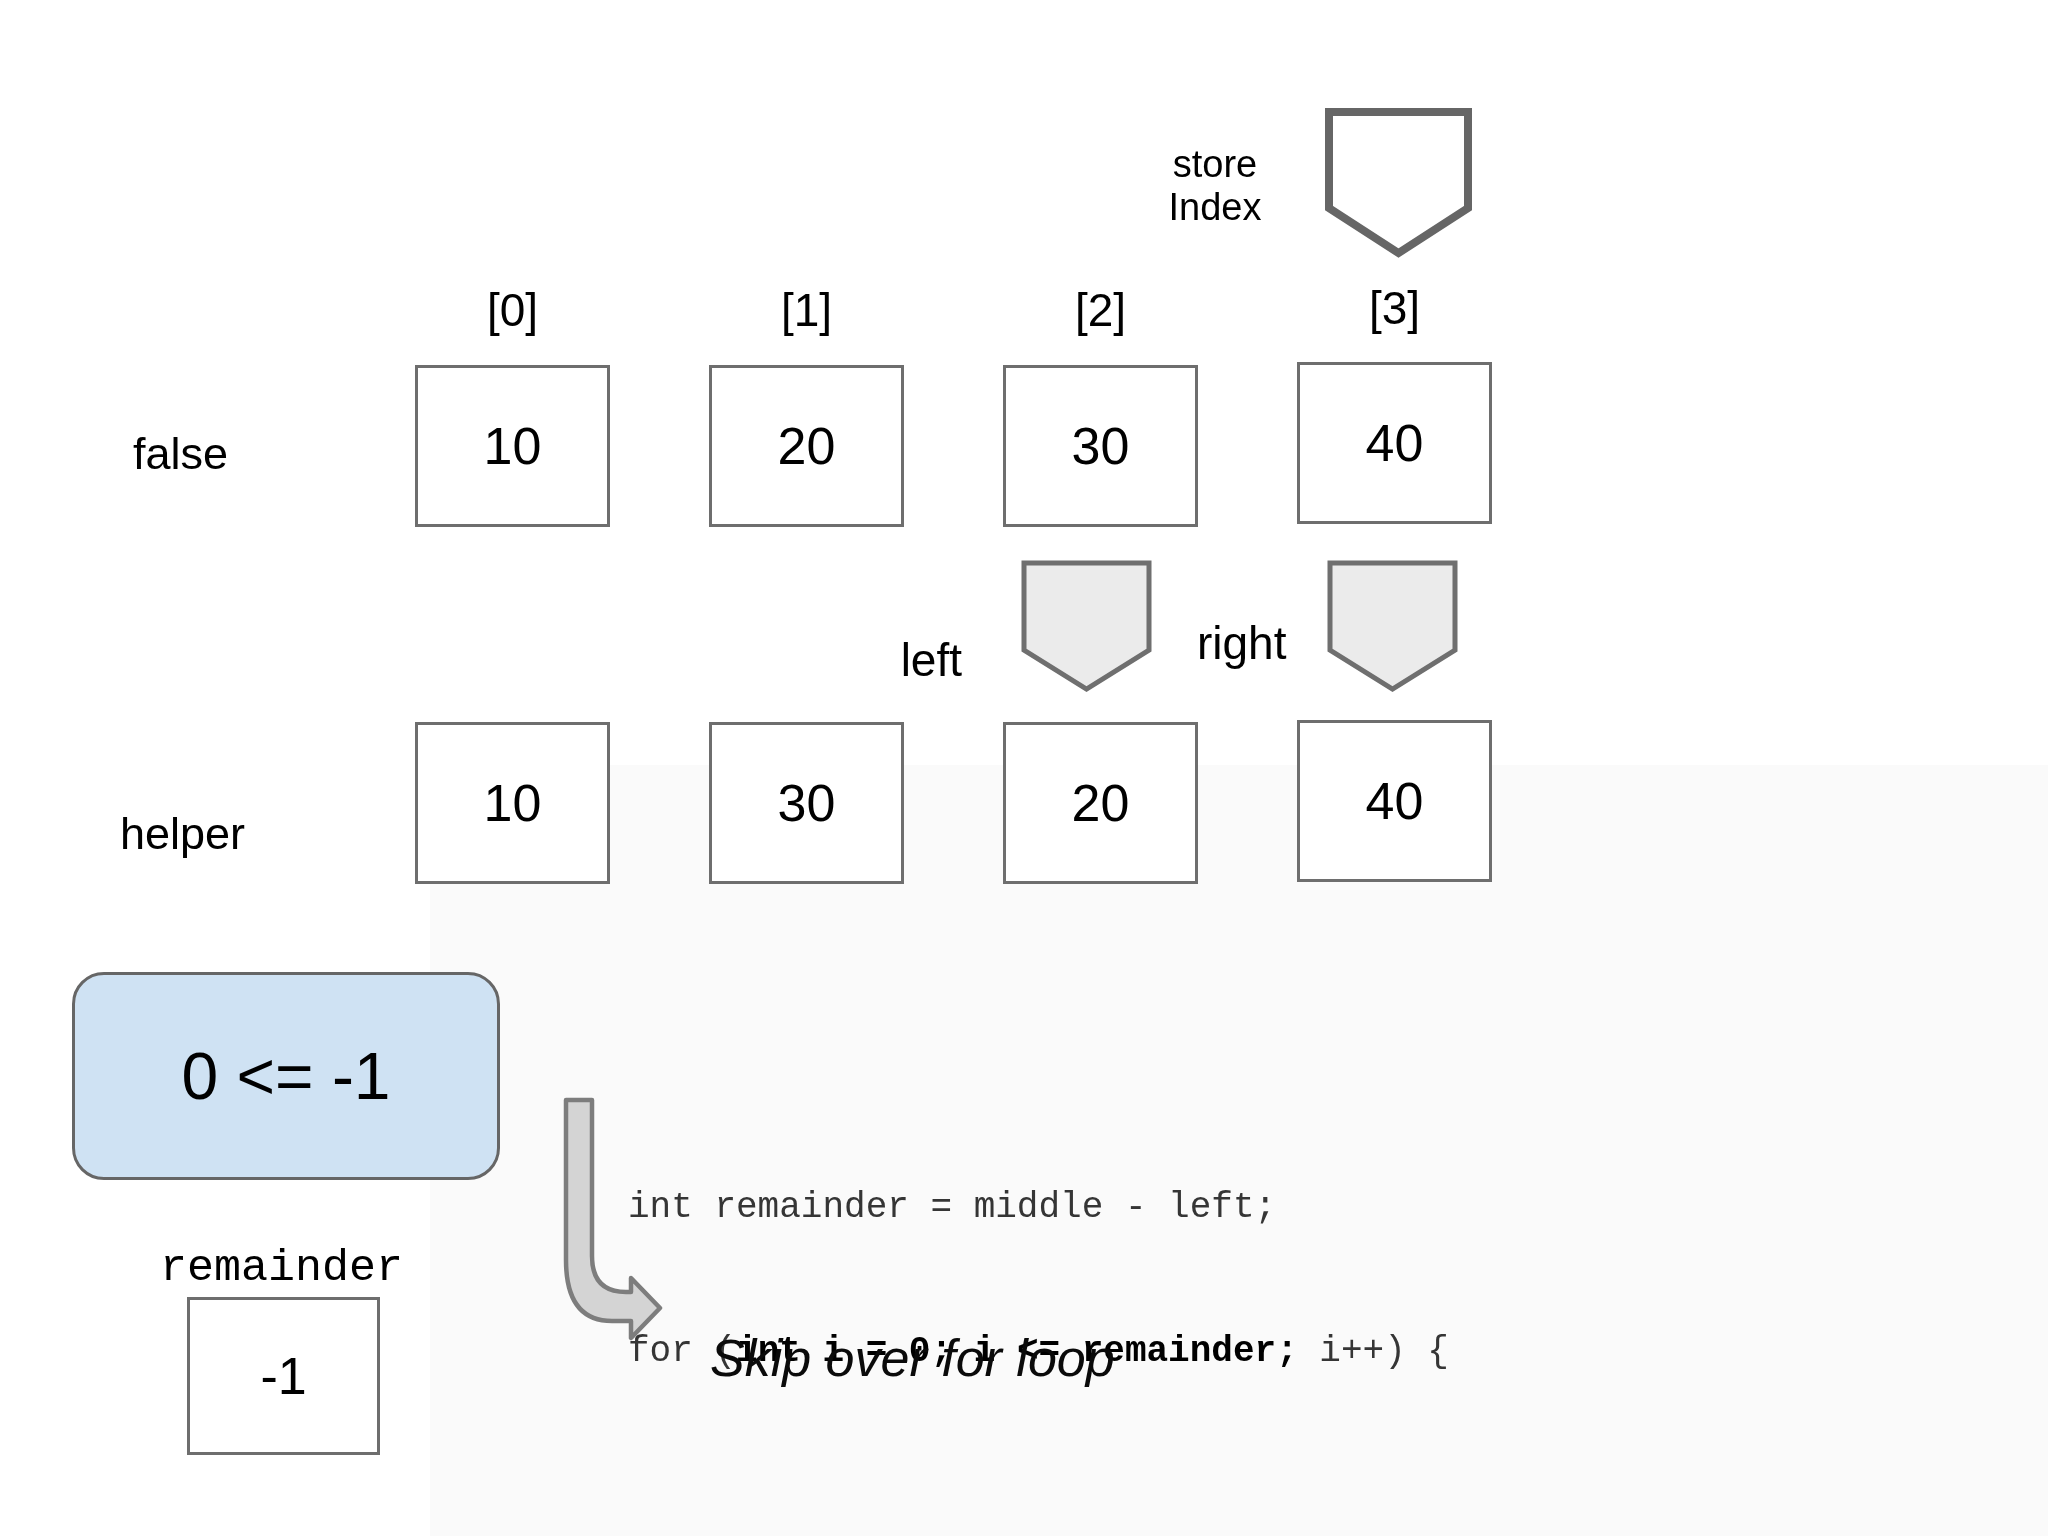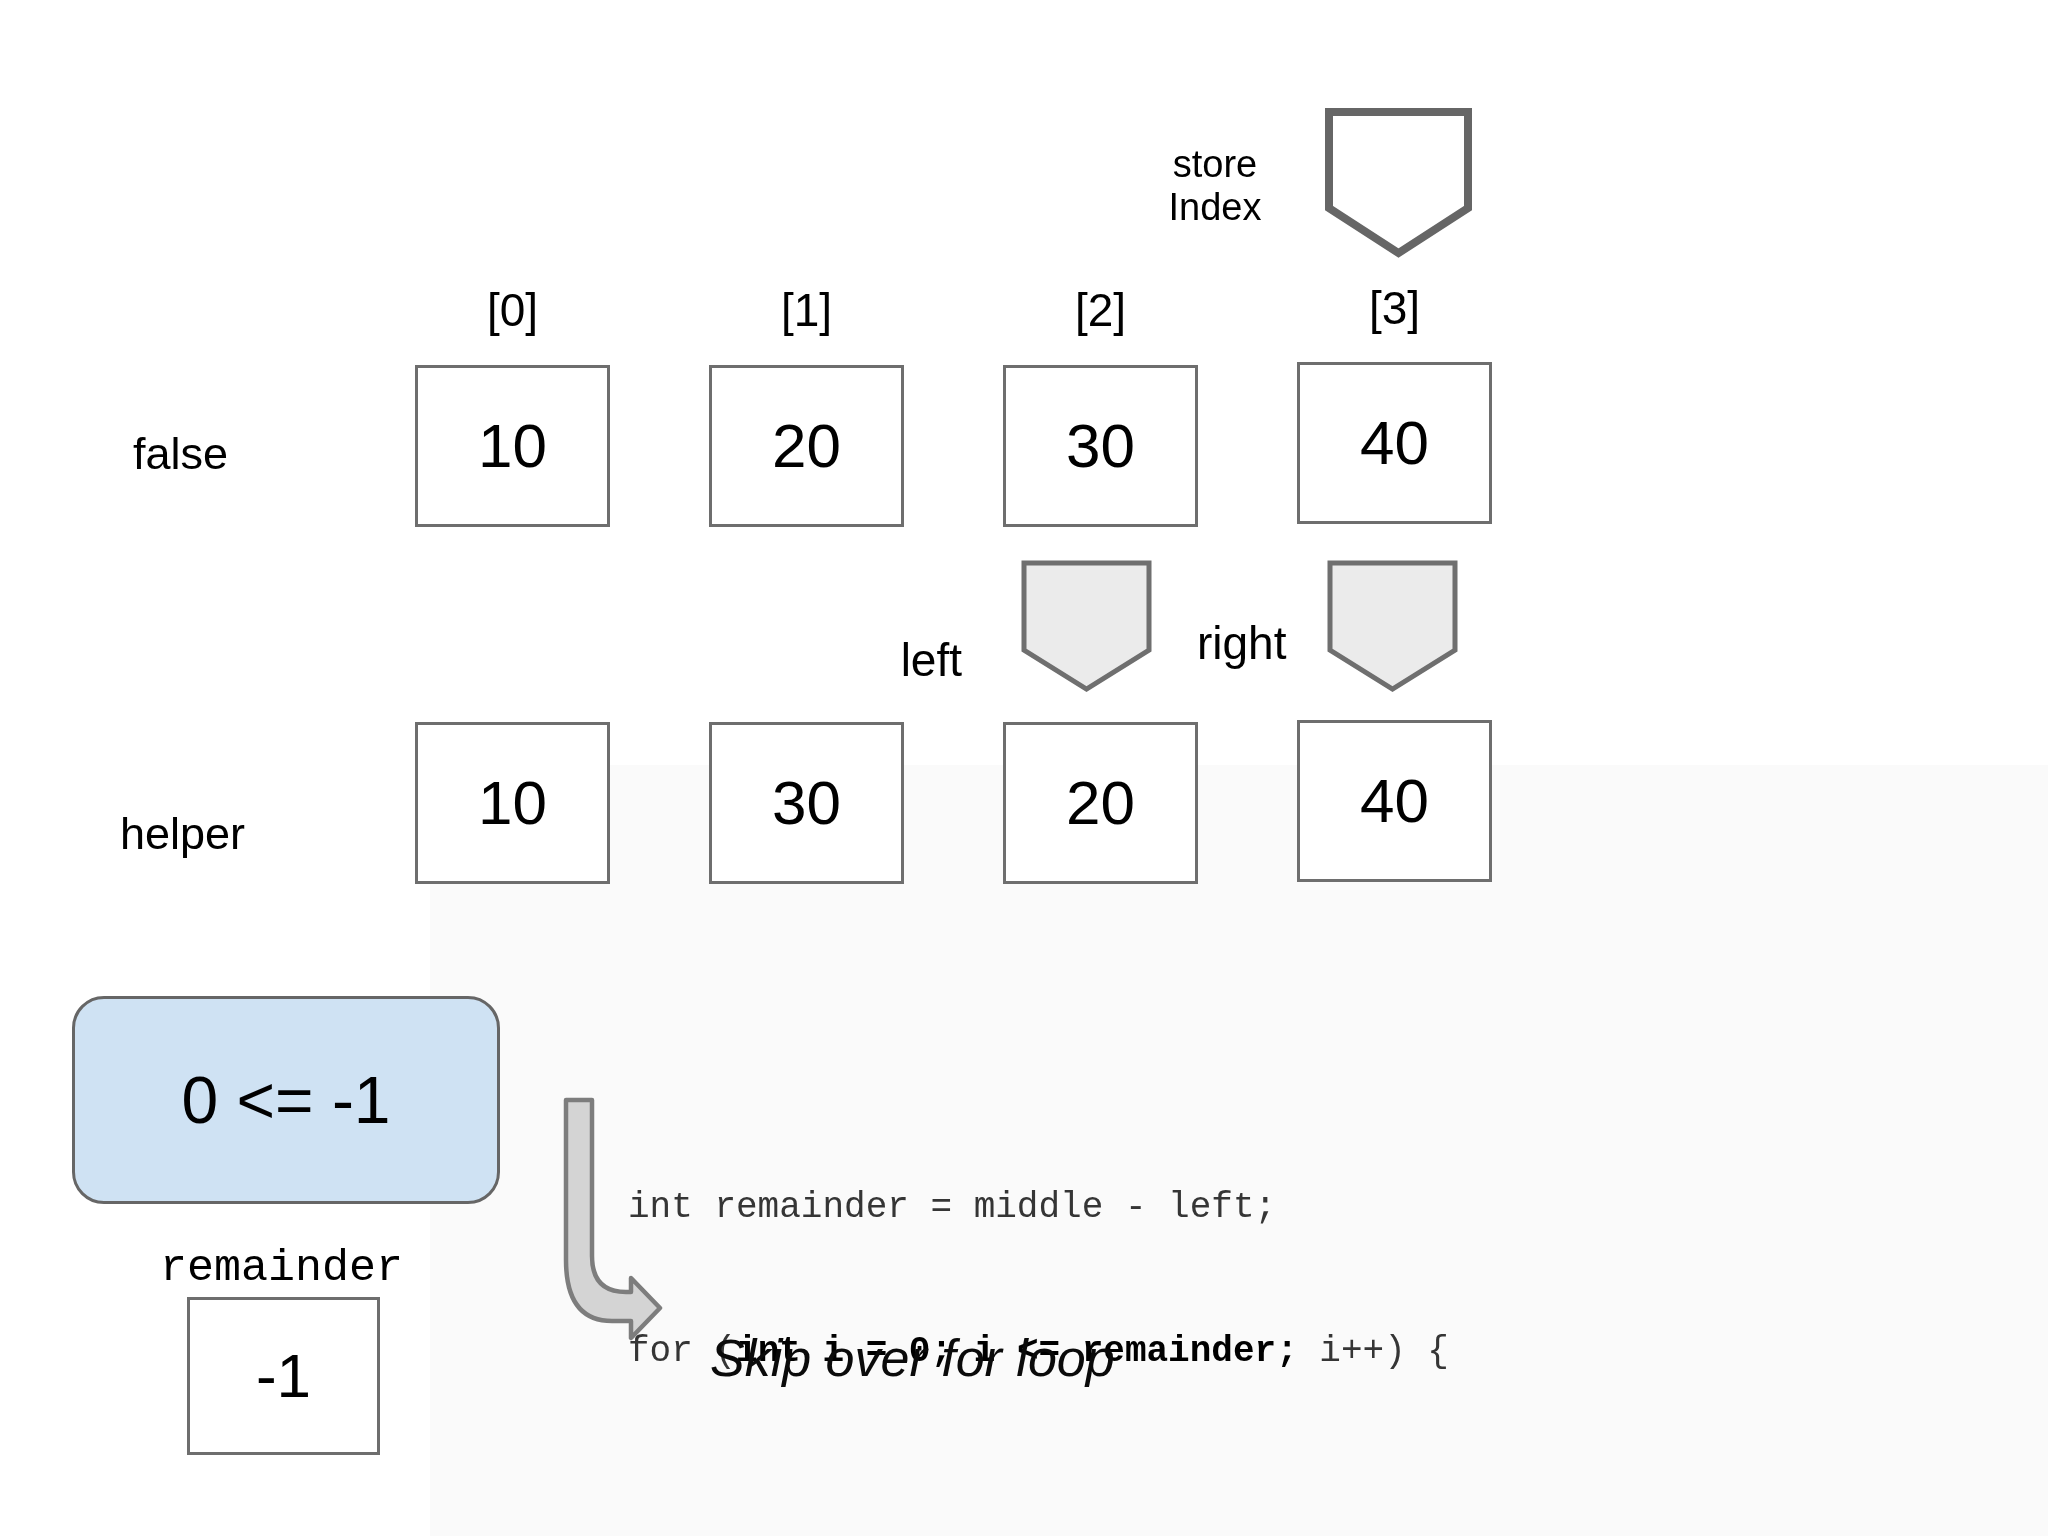--- a/index.html
+++ b/index.html
@@ -5,28 +5,28 @@
   html,body{margin:0;padding:0;}
   body{
     width:2048px;height:1536px;position:relative;background:#ffffff;
     font-family:"Liberation Sans",sans-serif;color:#000;overflow:hidden;
   }
   .abs{position:absolute;}
   .backdrop{left:430px;top:765px;width:1618px;height:771px;background:#fafafa;}
   .cell{
     width:195px;height:162px;background:#ffffff;border:3px solid #6e6e6e;
     display:flex;align-items:center;justify-content:center;
-    font-size:62px;line-height:1;box-sizing:border-box;
+    font-size:52px;line-height:1;box-sizing:border-box;
   }
   .idx{width:195px;text-align:center;font-size:46px;}
   .rowlabel{font-size:45px;}
   .ptrlabel{font-size:46px;}
   .storelabel{width:160px;text-align:center;font-size:38px;line-height:43px;}
   .cond{
-    left:72px;top:996px;width:428px;height:208px;background:#cfe2f3;
+    left:72px;top:972px;width:428px;height:208px;background:#cfe2f3;
     border:3px solid #666666;border-radius:32px;box-sizing:border-box;
     display:flex;flex-direction:column;align-items:center;justify-content:center;
     font-size:66px;line-height:80px;
   }
   .remlabel{left:160px;top:1243px;width:235px;text-align:center;font-size:45px;font-family:Liberation Mono, monospace;}
   .rembox{left:187px;top:1297px;width:193px;height:158px;}
   .code{
     left:628px;top:1088px;font-family:"Liberation Mono",monospace;
     font-size:36px;line-height:48px;white-space:pre;color:#353535;
   }

